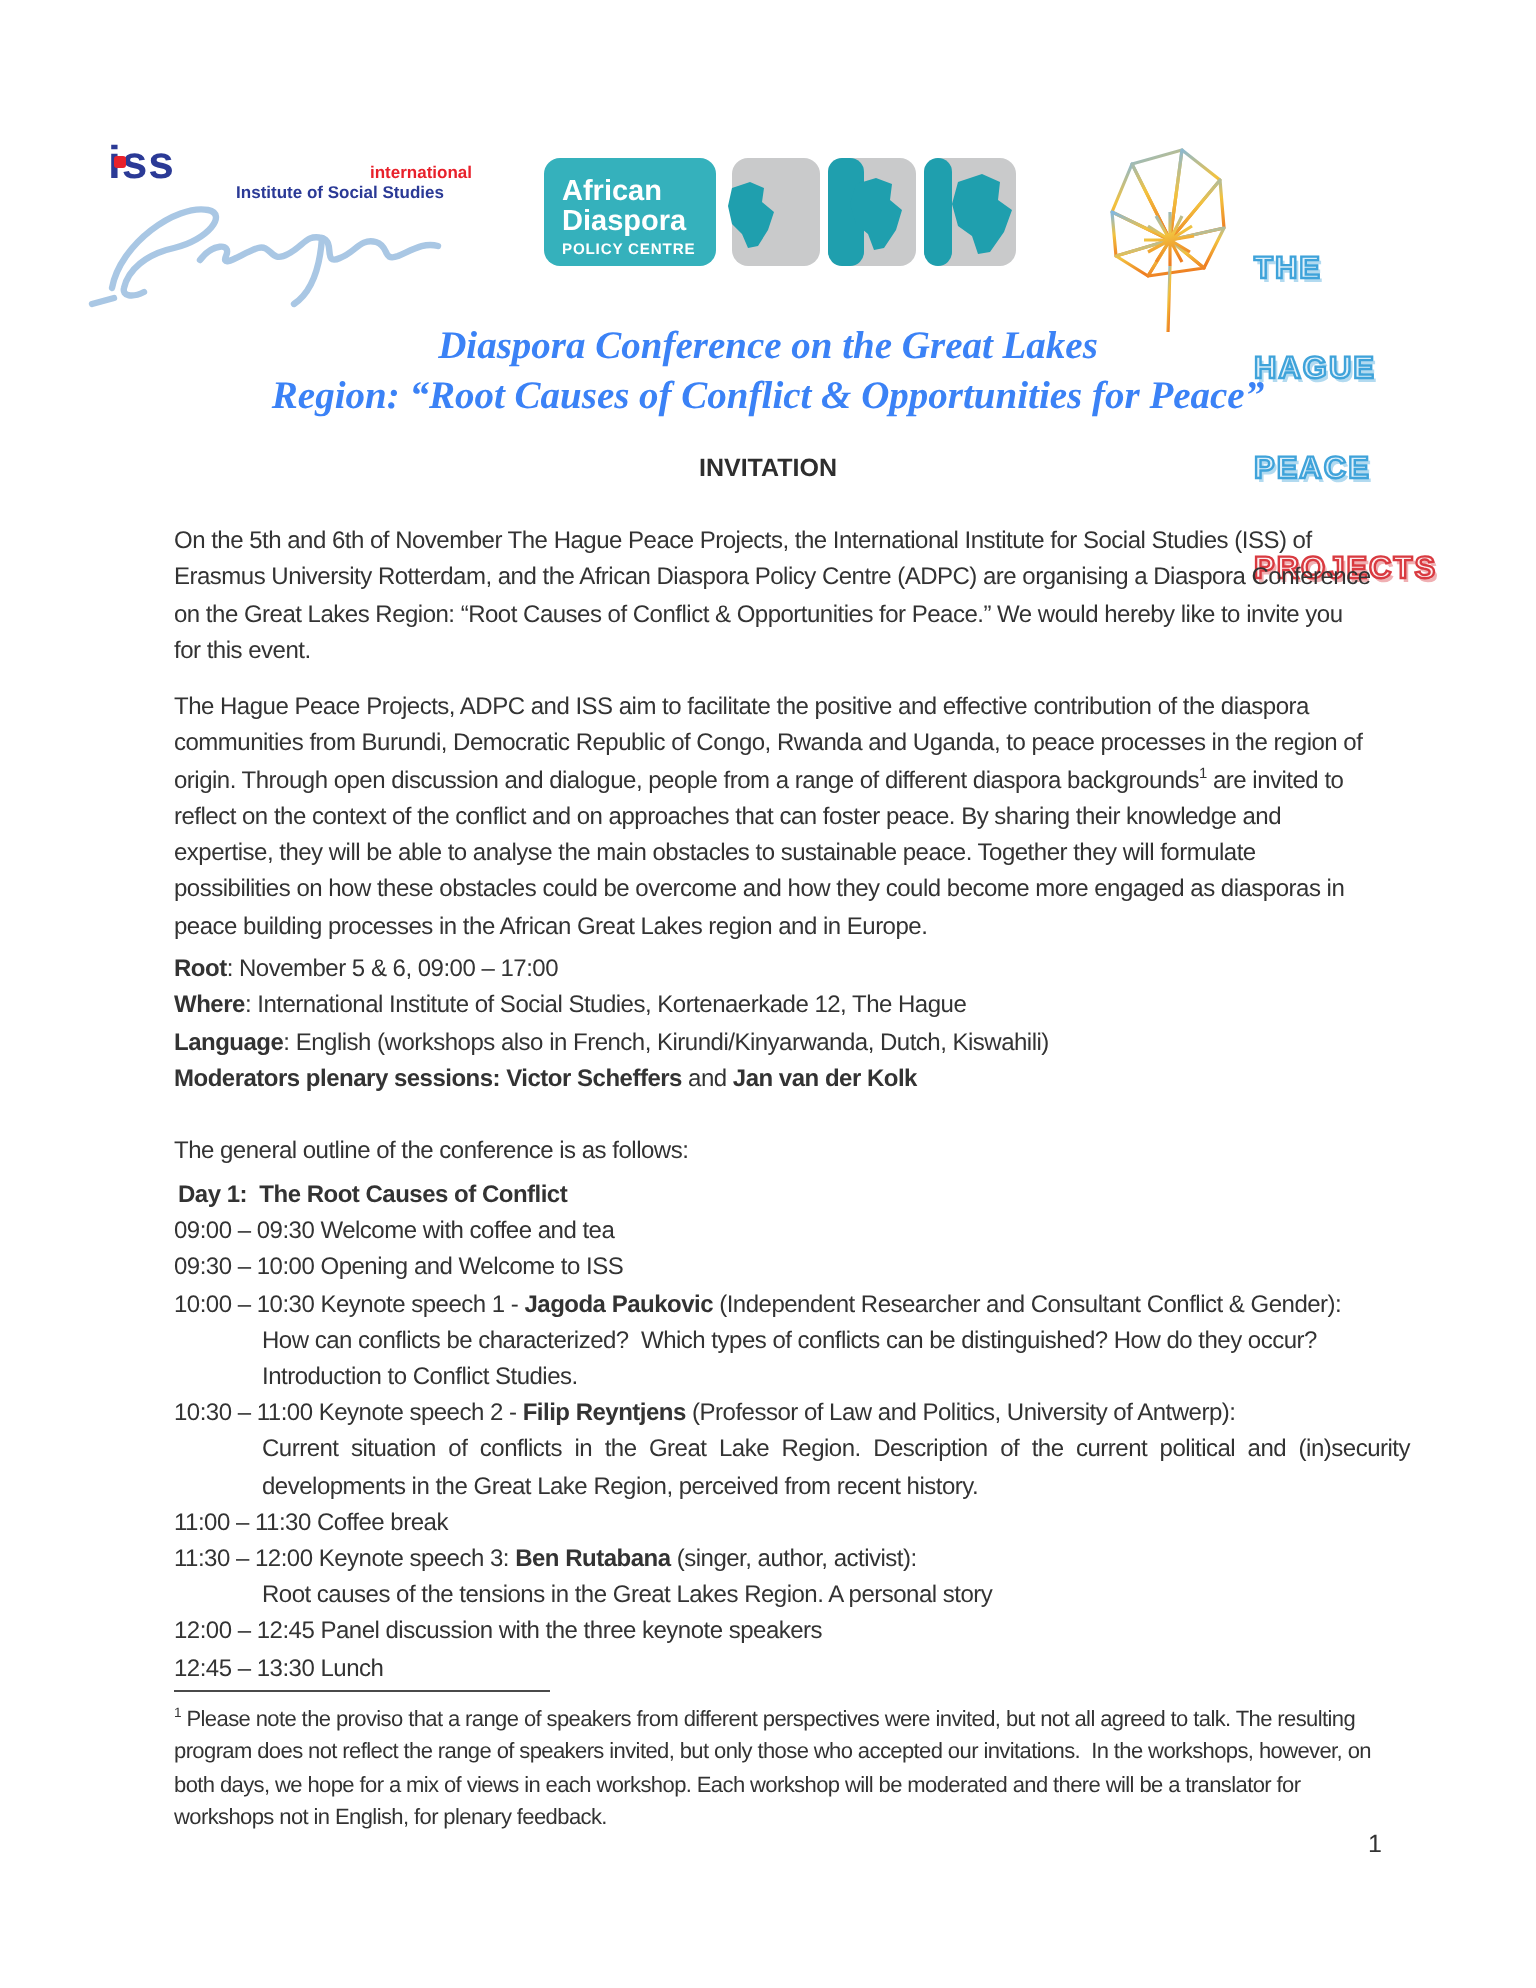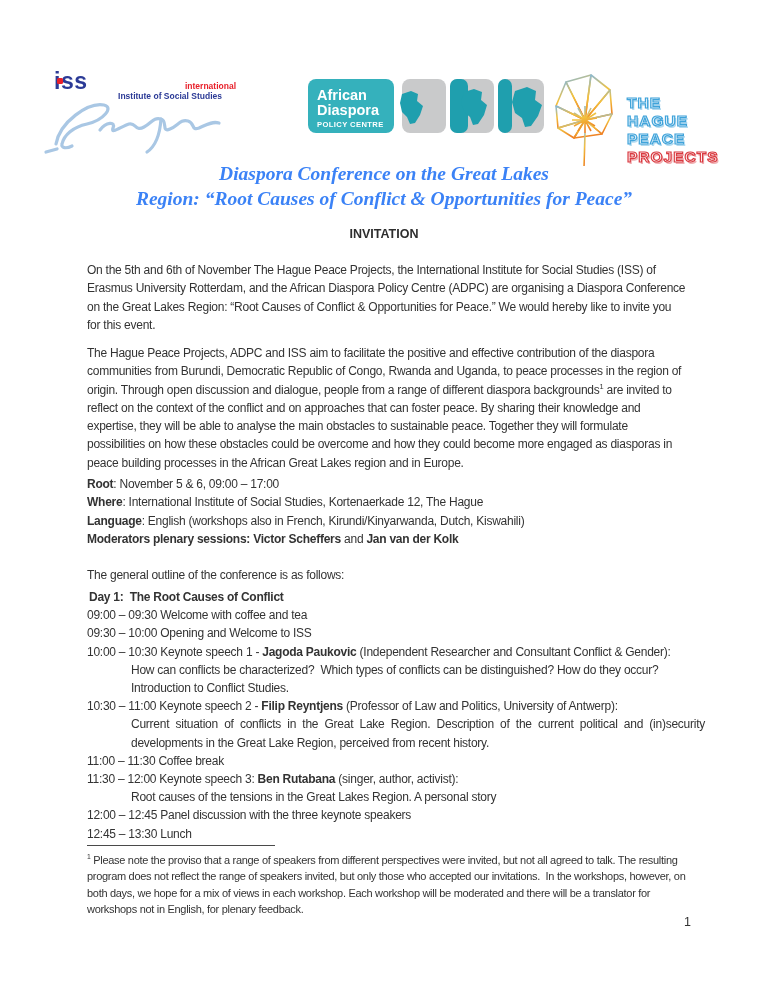--- a/index.html
+++ b/index.html
@@ -12,27 +12,27 @@
   sup { font-size:0.62em; vertical-align:super; line-height:0; }
   .pre { white-space:pre-wrap; }
 
   
   .logo-iss { position:absolute; left:46px; top:76px; width:200px; height:92px; }
   .iss-word { position:absolute; left:8px; top:-8px; font-size:23px; font-weight:bold; letter-spacing:0.5px; }
   .iss-dot  { position:absolute; left:11px; top:2px; width:5.5px; height:5.5px; border-radius:1.5px; background:#e8212b; }
   .iss-tag  { position:absolute; left:58px; top:6px; width:132px; text-align:right; line-height:9.5px; font-weight:bold; font-size:8.5px; }
   .erasmus-script { position:absolute; left:-6px; top:20px; }
 
-  .logo-adpc { position:absolute; left:272px; top:78px; width:188px; height:56px;margin-left:36px; }
+  .logo-adpc { position:absolute; left:272px; top:78px; width:188px; height:56px; }
   .adpc-name { font-family:"Liberation Sans", sans-serif; font-weight:bold; }
 
   .logo-thpp { position:absolute; left:544px; top:70px; width:190px; height:100px; }
   .thpp-flower { position:absolute; left:0; top:0; }
   .thpp-text { position:absolute; left:83px; top:24px; font-weight:bold; font-size:15.5px; line-height:18px; letter-spacing:1px; }
-  .thpp-line { color:#dff0fa; -webkit-text-stroke:1.2px #3fa3da; text-shadow:1.5px 2px 0 rgba(63,163,218,0.40); }
+  .thpp-line { color:#dff0fa; -webkit-text-stroke:1.2px #3fa3da; text-shadow:1.5px 2px 0 rgba(63,163,218,0.40);margin-top:32px; }
   .thpp-line.red { color:#fceff0; -webkit-text-stroke:1.2px #d93a40; text-shadow:1.5px 2px 0 rgba(217,58,64,0.40); }
 
   
   .doc-title { position:absolute; top:161px; left:0; width:768px; text-align:center;
     font-family:"Liberation Serif", serif; font-weight:bold; font-size:19.5px; line-height:25px; }
   .invitation { position:absolute; top:227px; left:0; width:768px; text-align:center;
     font-weight:bold; font-size:12.5px; color:#2e2e2e; }
 
   
   .bt { font-size:12px; letter-spacing:-0.25px; line-height:18.3px; color:#333; }

